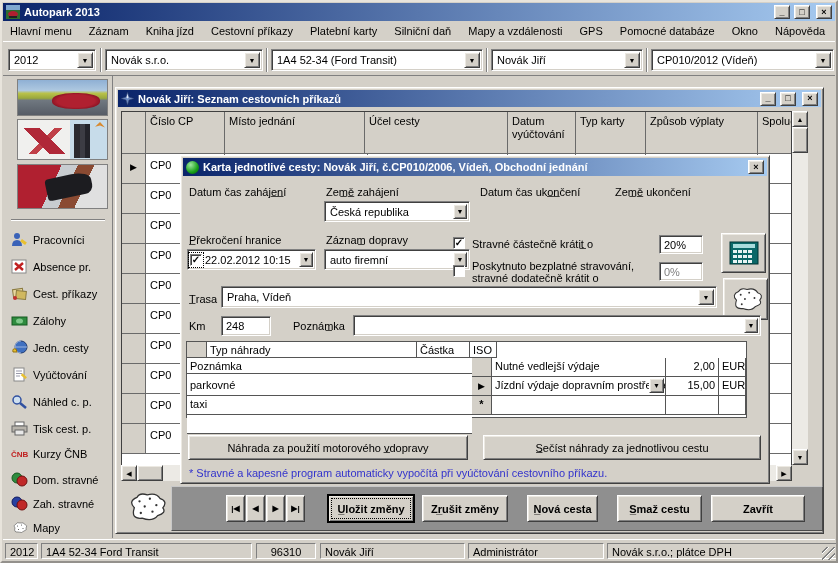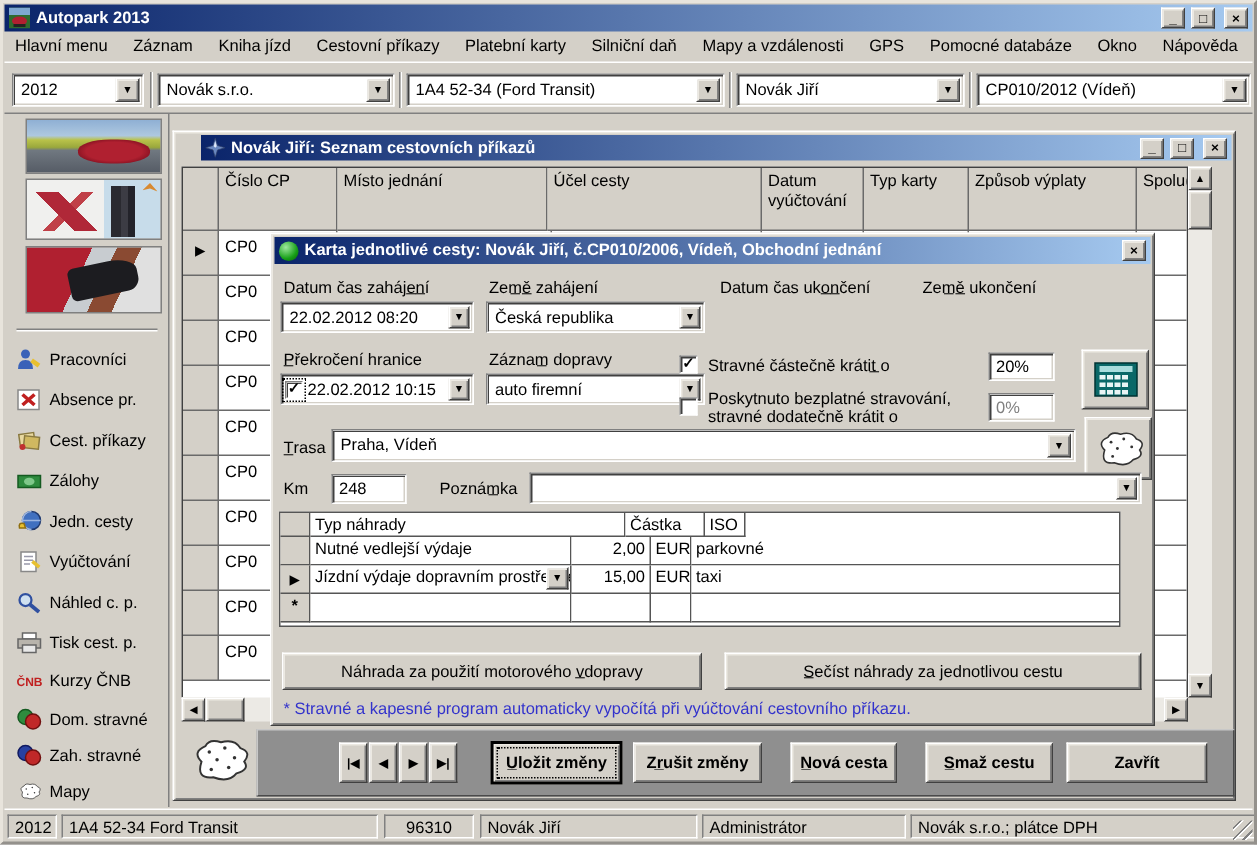--- a/index.html
+++ b/index.html
@@ -185,21 +185,21 @@
           <circle cx="13" cy="10" r="1" fill="#333"></circle>
           <circle cx="21" cy="8" r="1" fill="#333"></circle>
           <circle cx="24" cy="15" r="1" fill="#333"></circle>
           <circle cx="15" cy="17" r="1" fill="#333"></circle>
         </svg>
       <span>Mapy</span>
     </div>
   </div>
 
   <div class="abs raised" style="left:113px;top:85px;width:709px;height:447px">
-    <div class="abs tbar" style="left:18px;top:2px;right:2px;height:17px;font-size:11px">
+    <div class="abs tbar" style="left:2px;top:2px;right:2px;height:17px;font-size:11px">
       <svg width="13" height="13" viewBox="0 0 13 13">
           <polygon points="6.5,0 8,5 13,6.5 8,8 6.5,13 5,8 0,6.5 5,5" fill="#6a88c0" stroke="#30406a" stroke-width="0.5"></polygon>
           <polygon points="6.5,2 7.5,5.5 6.5,6.5 5.5,5.5" fill="#dfe8f8"></polygon>
         </svg>
       <span style="flex:1">Novák Jiří: Seznam cestovních příkazů</span>
       <span class="winbtn raised">_</span>
       <span class="winbtn raised">□</span>
       <span class="winbtn raised" style="margin-left:2px">×</span>
     </div>
 
@@ -356,24 +356,20 @@
       <span style="width:13px;height:13px;border-radius:50%;background:radial-gradient(circle at 35% 30%,#9fe89f,#18a018 60%,#065a06)"></span>
       <span style="flex:1;white-space:nowrap;overflow:hidden">Karta jednotlivé cesty: Novák Jiří, č.CP010/2006, Vídeň, Obchodní jednání</span>
       <span class="winbtn raised">×</span>
     </div>
 
     <span class="abs" style="left:8px;top:30px">Datum čas zaháje̲n̲í</span>
     <span class="abs" style="left:145px;top:30px">Zem̲ě̲ zahájení</span>
     <span class="abs" style="left:299px;top:30px">Datum čas uko̲n̲čení</span>
     <span class="abs" style="left:434px;top:30px">Zem̲ě̲ ukončení</span>
 
-    <div class="combo" style="left:6px;top:45px;width:129px;height:21px">
-      <span>22.02.2012 08:20</span>
-      <span class="arrowbtn raised" style="width:14px;height:15px">▼</span>
-    </div>
     <div class="combo" style="left:143px;top:45px;width:146px;height:21px">
       <span>Česká republika</span>
       <span class="arrowbtn raised" style="width:14px;height:15px">▼</span>
     </div>
 
     <span class="abs" style="left:8px;top:78px">P̲řekročení hranice</span>
     <span class="abs" style="left:145px;top:78px">Záznam̲ dopravy</span>
 
     <div class="combo" style="left:6px;top:93px;width:129px;height:21px;padding-left:2px;gap:3px">
       <span class="checkbox" style="outline:1px dotted #000;outline-offset:1px">✓</span>
@@ -437,20 +433,21 @@
       <span></span>
       <span class="arrowbtn raised" style="width:14px;height:15px">▼</span>
     </div>
 
     <div class="abs" style="left:5px;top:185px;width:561px;height:77px;border:1px solid #555;background:#fff">
       <div style="height:16px">
         <div class="dcell" style="width:20px;background:#d4d0c8"></div>
         <div class="dcell" style="width:210px">Typ náhrady</div>
         <div class="dcell" style="width:53px">Částka</div>
         <div class="dcell" style="width:27px">ISO</div>
+        <div class="dcell" style="width:285px;border-right:none">Poznámka</div>
       </div>
       <div style="height:19px">
         <div class="dcell" style="width:20px;background:#d4d0c8"></div>
         <div class="dcell" style="width:174px">Nutné vedlejší výdaje</div>
         <div class="dcell" style="width:53px;text-align:right">2,00</div>
         <div class="dcell" style="width:27px">EUR</div>
         <div class="dcell" style="width:285px;border-right:none">parkovné</div>
       </div>
       <div style="height:19px">
         <div class="dcell" style="width:20px;background:#d4d0c8;text-align:center;font-size:9px;padding-top:4px">▶</div>

